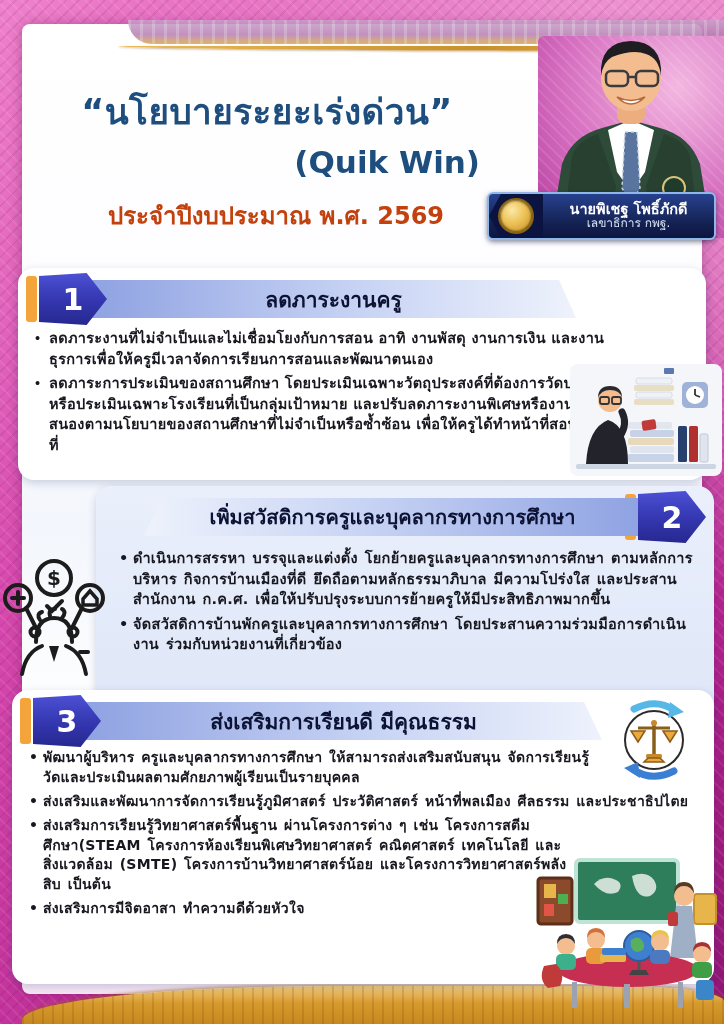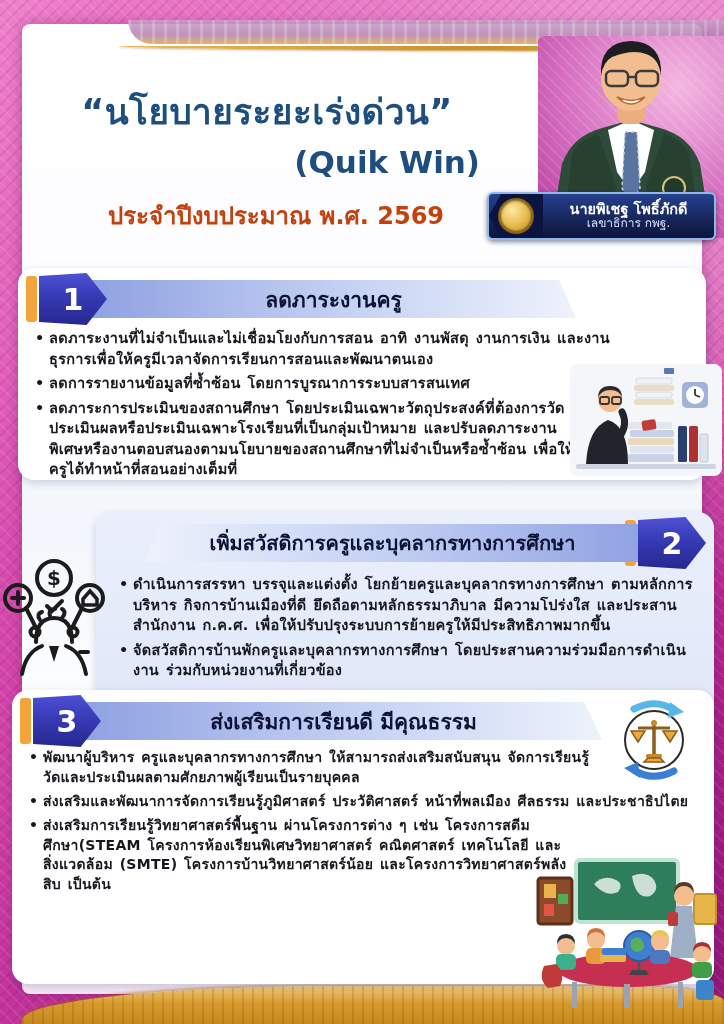--- a/index.html
+++ b/index.html
@@ -79,21 +79,21 @@
     width:32px;height:32px;border-radius:50%;
     background:radial-gradient(circle at 38% 32%, #fbe9a6 0%, #ecc155 45%, #c08a1d 100%);
     border:2px solid #8a6410;box-shadow:0 0 3px #000 inset;
   }
   .badge-texts{flex:1;display:flex;flex-direction:column;align-items:center;justify-content:center;line-height:1.15;}
   .badge-name{font-size:14.5px;font-weight:bold;color:#ffffff;}
   .badge-role{font-size:12px;color:#d7e3f6;}
   
   .panel{position:absolute;border-radius:16px;box-shadow:0 3px 9px rgba(40,60,120,.22);z-index:3;}
   .panel-1{left:18px;top:268px;width:688px;height:212px;background:#ffffff;}
-  .panel-2{left:96px;top:512px;width:618px;height:250px;background:linear-gradient(180deg,#eaeffb,#dde6f8);}
+  .panel-2{left:96px;top:486px;width:618px;height:250px;background:linear-gradient(180deg,#eaeffb,#dde6f8);}
   .panel-3{left:12px;top:690px;width:702px;height:294px;background:#ffffff;}
   .sec-header{position:absolute;top:7px;display:flex;align-items:center;height:48px;}
   .accent-bar{width:11px;height:46px;background:#f3a53c;border-radius:3px;flex:0 0 auto;}
   .num-arrow{
     width:68px;height:52px;margin-left:2px;flex:0 0 auto;z-index:2;
     background:linear-gradient(180deg,#4d50d4 0%, #3336ae 55%, #26288f 100%);
     clip-path:polygon(0 6%,70% 0,100% 50%,70% 100%,0 94%);
     display:flex;align-items:center;justify-content:center;
     color:#fff;font-size:30px;font-weight:bold;
   }
@@ -107,21 +107,21 @@
     clip-path:polygon(0 0,96.5% 0,100% 100%,0 100%);
     font-size:21px;
   }
   .head-bar-right{
     margin-right:-16px;
     background:linear-gradient(270deg,#8fa2e2 0%, #c7d3f4 55%, #eef2fc 100%);
     clip-path:polygon(3.5% 0,100% 0,100% 100%,0 100%);
     font-size:20px;
   }
   .bullets{position:absolute;left:16px;right:8px;}
-  .p1 .bullets{top:60px;}
+  .p1 .bullets{top:60px;font-family:Liberation Serif, serif;}
   .p2 .bullets{top:62px;left:22px;right:16px;}
   .p3 .bullets{top:58px;}
   .bullet{
     position:relative;padding-left:15px;margin-bottom:4px;
     font-size:14.5px;font-weight:bold;color:#17171f;line-height:1.42;
     letter-spacing:.3px;word-spacing:1.5px;
   }
   .bullet::before{content:"•";position:absolute;left:1px;top:0;}
   .panel-1 .bullet:nth-child(1){padding-right:80px;}
   .panel-1 .bullet:nth-child(2){padding-right:60px;}
@@ -179,21 +179,20 @@
 </div>
 
 <div class="panel panel-1 p1">
   <div class="sec-header" style="left:8px;right:130px;">
     <div class="accent-bar"></div>
     <div class="num-arrow">1</div>
     <div class="head-bar head-bar-left">ลดภาระงานครู</div>
   </div>
   <div class="bullets">
     <div class="bullet">ลดภาระงานที่ไม่จำเป็นและไม่เชื่อมโยงกับการสอน อาทิ งานพัสดุ งานการเงิน และงานธุรการเพื่อให้ครูมีเวลาจัดการเรียนการสอนและพัฒนาตนเอง</div>
-    <div class="bullet">ลดการรายงานข้อมูลที่ซ้ำซ้อน โดยการบูรณาการระบบสารสนเทศ</div>
     <div class="bullet">ลดภาระการประเมินของสถานศึกษา โดยประเมินเฉพาะวัตถุประสงค์ที่ต้องการวัดประเมินผลหรือประเมินเฉพาะโรงเรียนที่เป็นกลุ่มเป้าหมาย และปรับลดภาระงานพิเศษหรืองานตอบสนองตามนโยบายของสถานศึกษาที่ไม่จำเป็นหรือซ้ำซ้อน เพื่อให้ครูได้ทำหน้าที่สอนอย่างเต็มที่</div>
   </div>
 </div>
 
 <svg class="illus-teacher" viewBox="0 0 152 112">
   <rect x="0" y="0" width="152" height="112" rx="8" fill="#f4f6fa"></rect>
   <rect x="6" y="100" width="140" height="5" rx="2" fill="#cdd5e2"></rect>
   <path d="M16,100 Q18,64 38,56 Q58,62 58,100 Z" fill="#23232b"></path>
   <path d="M50,72 Q58,60 52,48" stroke="#23232b" stroke-width="7" fill="none" stroke-linecap="round"></path>
   <circle cx="40" cy="36" r="12" fill="#f3bd8f"></circle>
@@ -274,20 +273,21 @@
       <polygon points="21,35 35,35 28,46" fill="#eaa83e" stroke="#8a5d18" stroke-width="1.5"></polygon>
       <polygon points="53,35 67,35 60,46" fill="#eaa83e" stroke="#8a5d18" stroke-width="1.5"></polygon>
       <rect x="36" y="58" width="16" height="4" rx="1.5" fill="#c8882b"></rect>
       <polygon points="34,66 54,66 50,62 38,62" fill="#eaa83e" stroke="#8a5d18" stroke-width="1.5"></polygon>
     </svg>
   </div>
   <div class="bullets">
     <div class="bullet">พัฒนาผู้บริหาร ครูและบุคลากรทางการศึกษา ให้สามารถส่งเสริมสนับสนุน จัดการเรียนรู้ วัดและประเมินผลตามศักยภาพผู้เรียนเป็นรายบุคคล</div>
     <div class="bullet">ส่งเสริมและพัฒนาการจัดการเรียนรู้ภูมิศาสตร์ ประวัติศาสตร์ หน้าที่พลเมือง ศีลธรรม และประชาธิปไตย</div>
     <div class="bullet">ส่งเสริมการเรียนรู้วิทยาศาสตร์พื้นฐาน ผ่านโครงการต่าง ๆ เช่น โครงการสตีมศึกษา(STEAM โครงการห้องเรียนพิเศษวิทยาศาสตร์ คณิตศาสตร์ เทคโนโลยี และสิ่งแวดล้อม (SMTE) โครงการบ้านวิทยาศาสตร์น้อย และโครงการวิทยาศาสตร์พลังสิบ เป็นต้น</div>
+    <div class="bullet">ส่งเสริมการมีจิตอาสา ทำความดีด้วยหัวใจ</div>
   </div>
 </div>
 
 <svg class="illus-classroom" viewBox="0 0 188 162">
   <rect x="40" y="6" width="102" height="62" rx="4" fill="#2e7d5b" stroke="#bfe3d4" stroke-width="4"></rect>
   <path d="M58,30 q10,-10 22,-4 q8,4 2,12 q-12,6 -24,-8 Z" fill="#dfe9e2" opacity=".9"></path>
   <path d="M96,22 q14,-6 22,4 q6,10 -4,16 q-14,4 -18,-20 Z" fill="#dfe9e2" opacity=".9"></path>
   <rect x="2" y="24" width="34" height="46" rx="3" fill="#8a4a2b" stroke="#5d2f18" stroke-width="3"></rect>
   <rect x="8" y="30" width="12" height="14" fill="#e8b54a"></rect>
   <rect x="22" y="40" width="10" height="10" fill="#4caf50"></rect>

